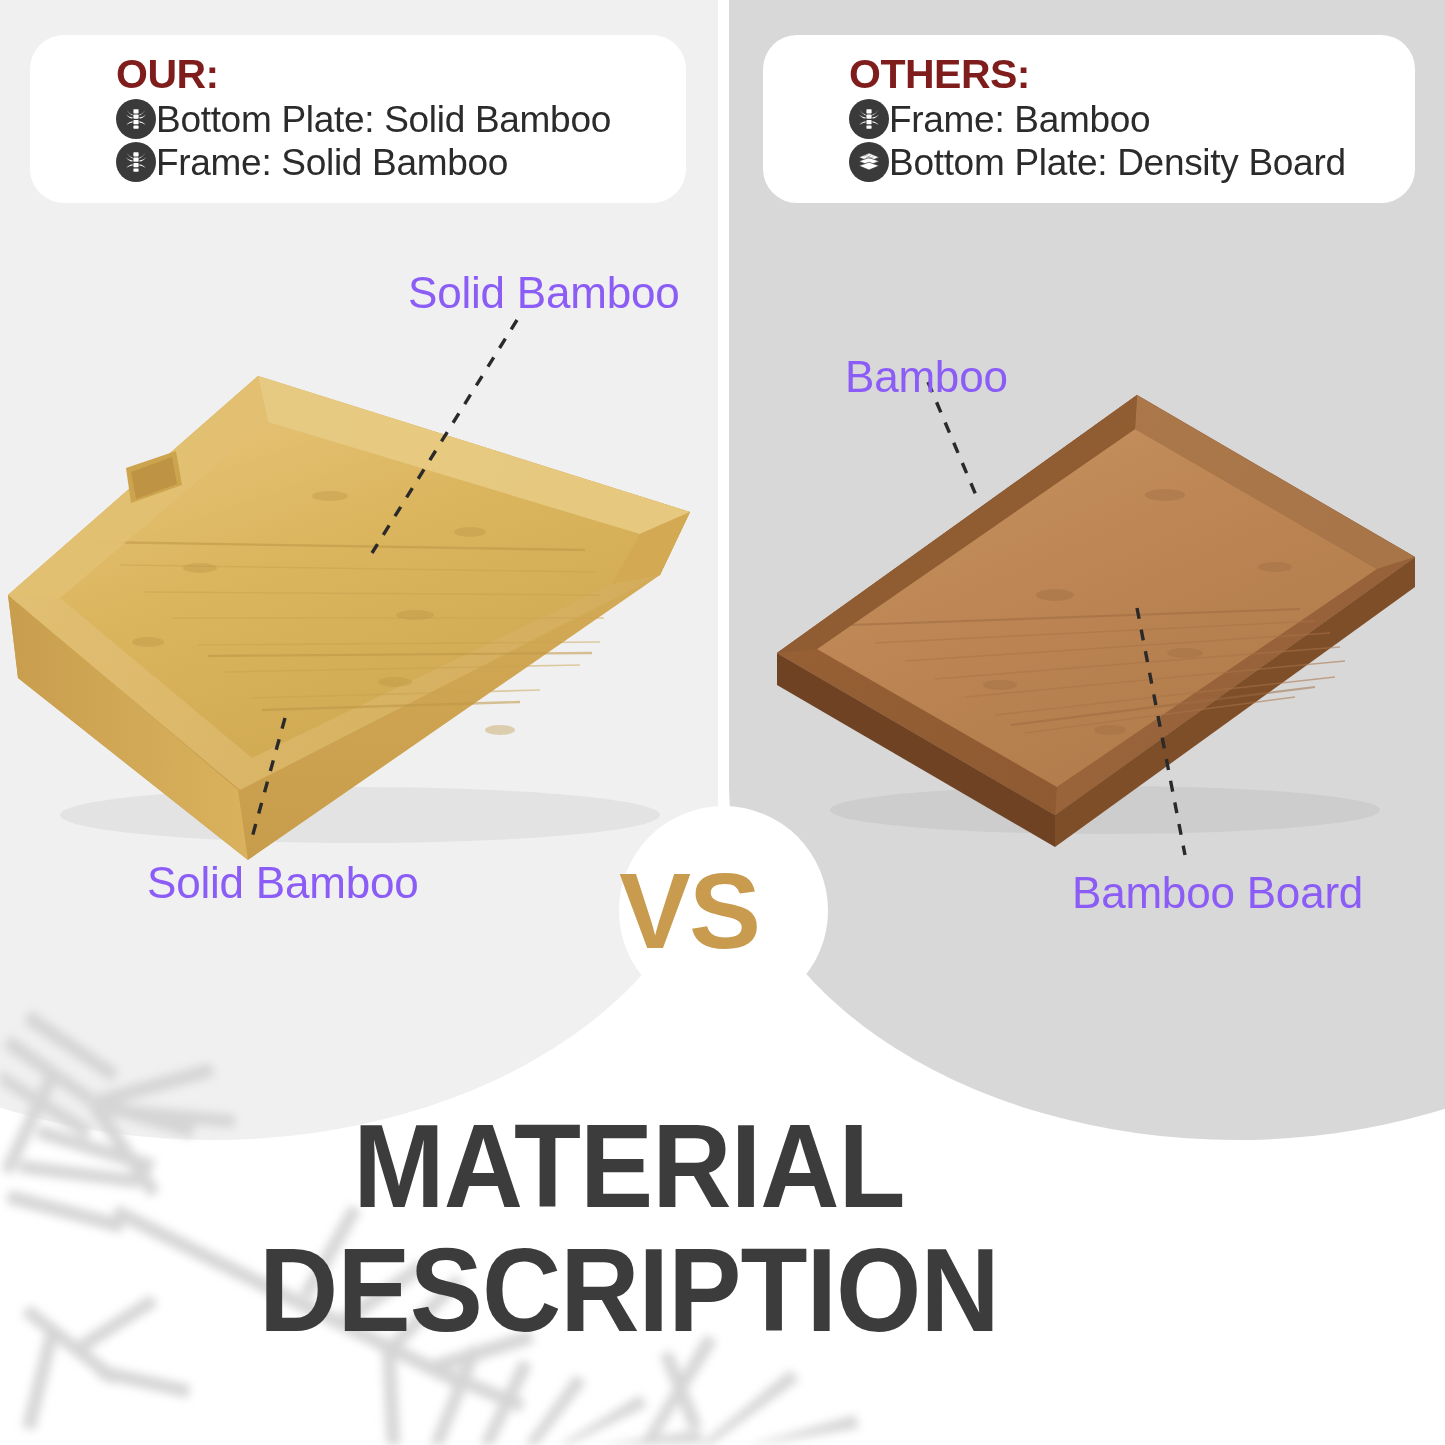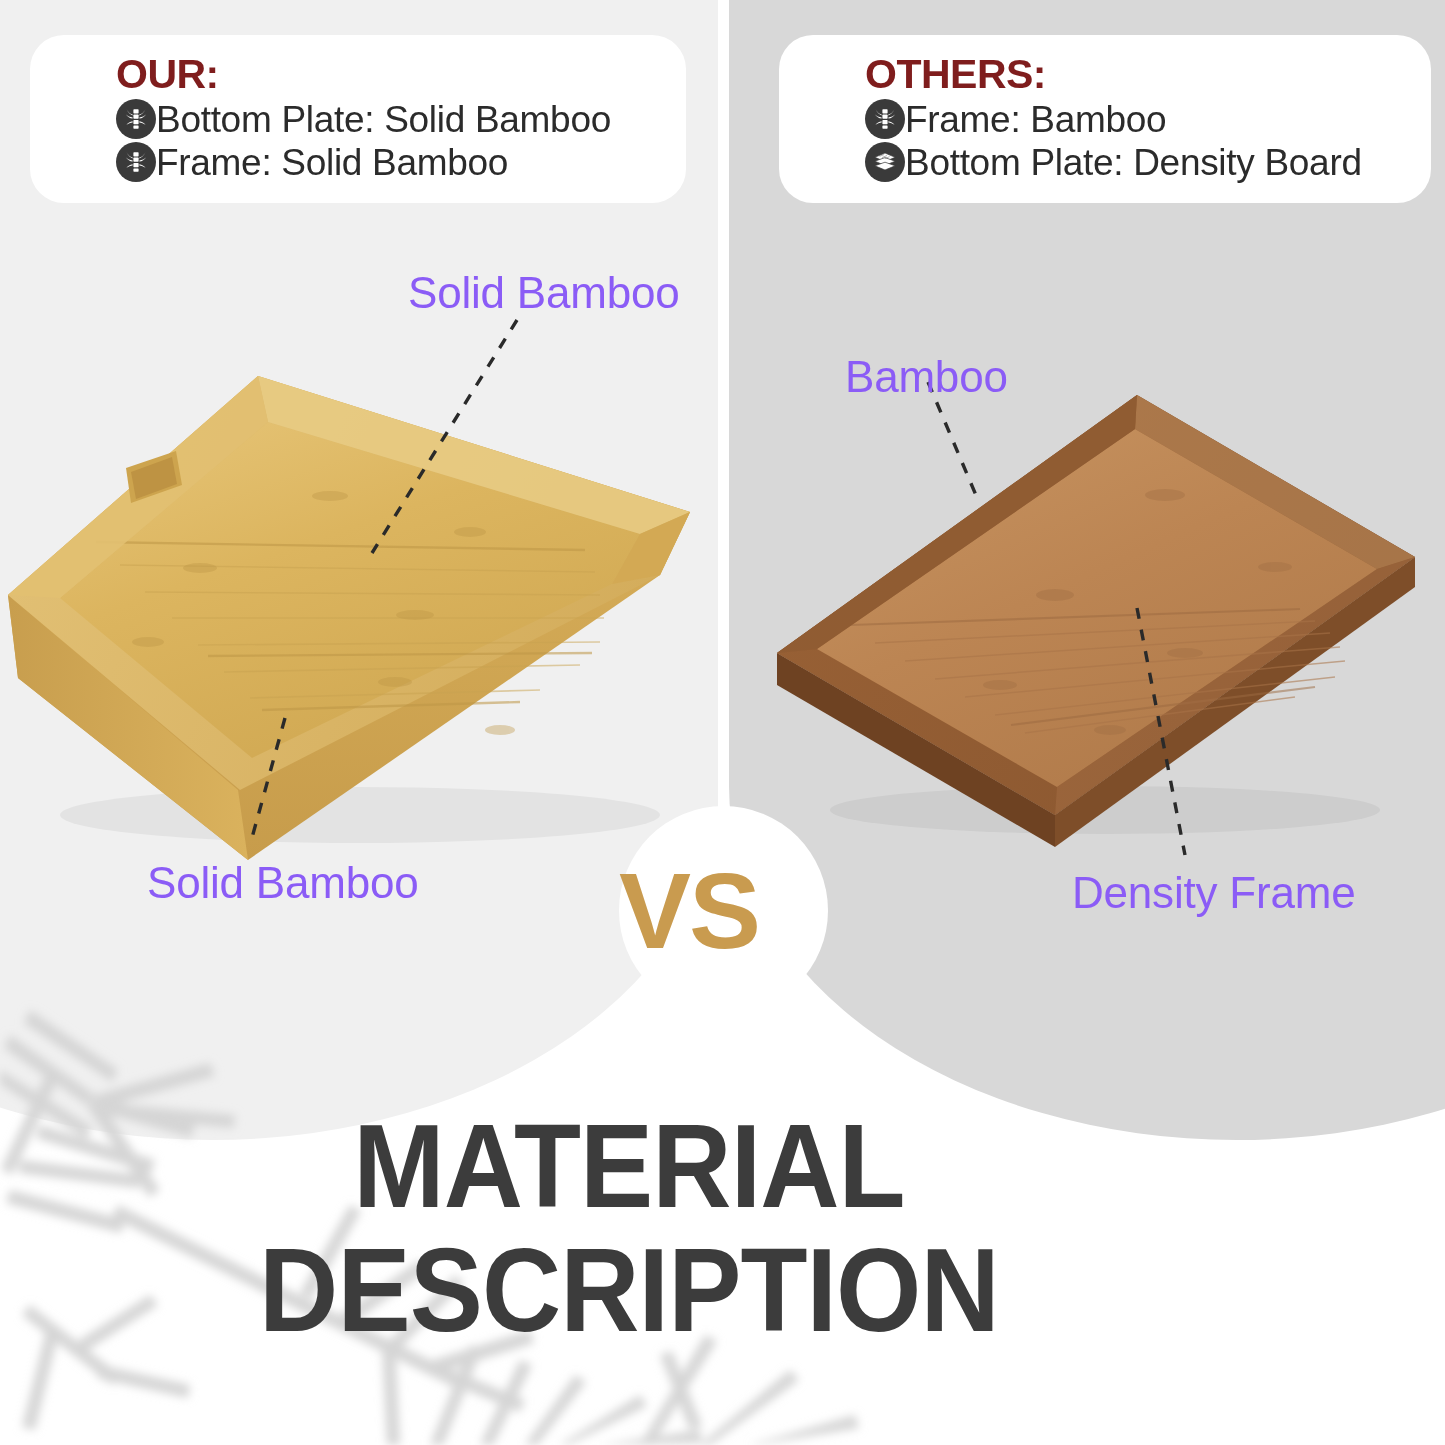--- a/index.html
+++ b/index.html
@@ -72,21 +72,21 @@
   
   .spec-card {
     position: absolute;
     background: #ffffff;
     border-radius: 34px;
     z-index: 6;
     box-sizing: border-box;
     padding: 18px 30px 22px 86px;
   }
   .card-left  { left: 30px;  top: 35px; width: 656px; height: 168px; }
-  .card-right { left: 763px; top: 35px; width: 652px; height: 168px; margin-left: 16px; }
+  .card-right { left: 763px; top: 35px; width: 652px; height: 168px; }
 
   .spec-heading {
     font-size: 41px;
     font-weight: bold;
     color: #7f1d1d;
     letter-spacing: -0.5px;
     line-height: 1.05;
     margin: 0 0 2px 0;
   }
   .spec-row {
@@ -380,21 +380,21 @@
       <line x1="517" y1="320" x2="372" y2="553"></line>
       <line x1="285" y1="718" x2="250" y2="845"></line>
       <line x1="928" y1="382" x2="978" y2="500"></line>
       <line x1="1137" y1="608" x2="1185" y2="855"></line>
     </g>
   </svg>
 
   <div class="callout cal-ours-top">Solid Bamboo</div>
   <div class="callout cal-ours-bottom">Solid Bamboo</div>
   <div class="callout cal-other-top">Bamboo</div>
-  <div class="callout cal-other-bot">Density Frame</div>
+  <div class="callout cal-other-bot">Bamboo Board</div>
 
   <div class="spec-card card-left">
     <div class="spec-heading">OUR:</div>
 
     <div class="spec-row">
       <span class="spec-badge">
         <svg width="26" height="26" viewBox="0 0 26 26" xmlns="http://www.w3.org/2000/svg">
           <g fill="#ffffff">
             <rect x="10.4" y="3.2" width="5.2" height="4.2" rx="0.7"></rect>
             <rect x="10.4" y="8.6" width="5.2" height="4.2" rx="0.7"></rect>

